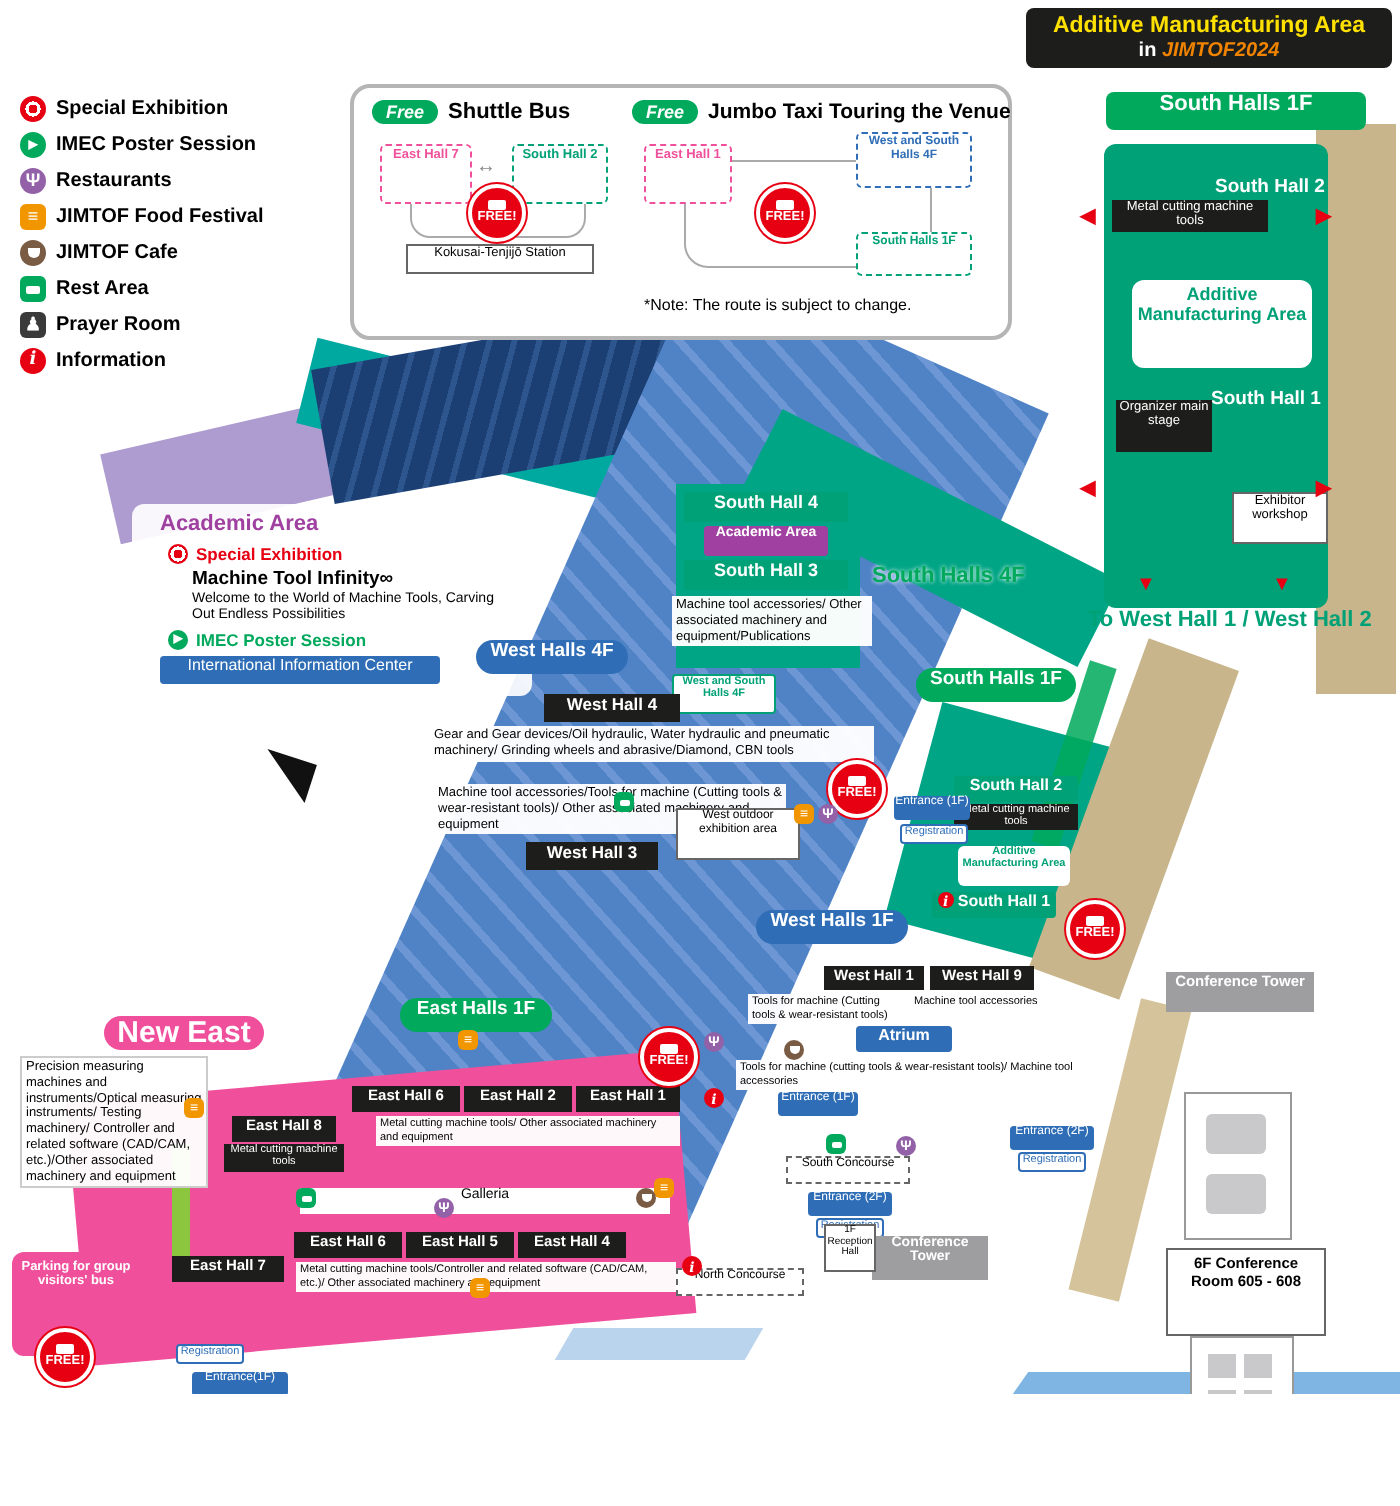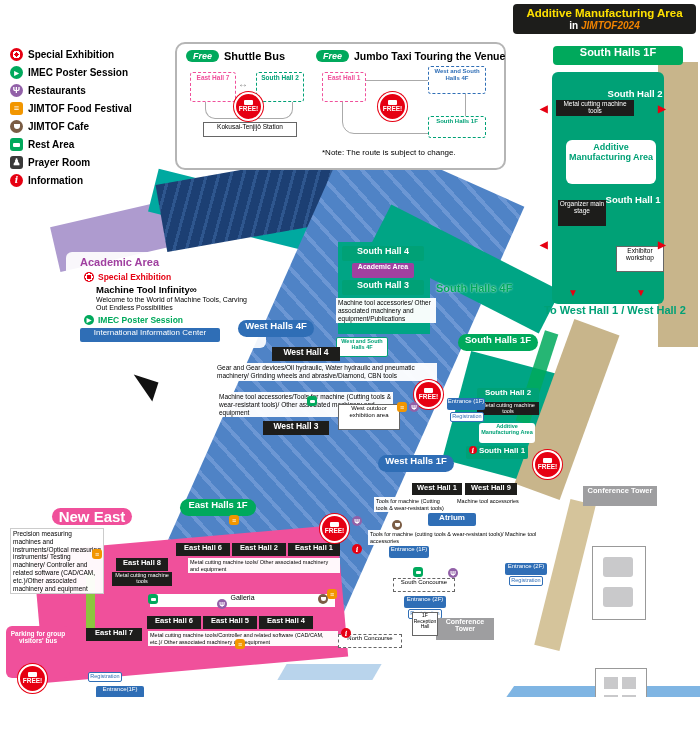--- a/index.html
+++ b/index.html
@@ -291,21 +291,21 @@
   <div class="abs ctr" style="left:436px;top:618px;width:58px;height:22px;background:#9E9EA0;color:#fff;font-size:7px;font-weight:bold">
       <span>Conference Tower</span>
     </div>
   <div class="abs wbox ctr" style="left:412px;top:612px;width:24px;height:22px;font-size:5px;line-height:1.1">
       <span>1F Reception Hall</span>
     </div>
 
   <div class="abs tag-pink ctr" style="left:52px;top:508px;width:80px;height:17px;font-size:15px">
       <span>New East Halls</span>
     </div>
-  <div class="abs tag-green ctr" style="left:180px;top:499px;width:76px;height:17px;font-size:9.5px">
+  <div class="abs tag-green ctr" style="left:200px;top:499px;width:76px;height:17px;font-size:9.5px">
       <span>East Halls 1F</span>
     </div>
   <div class="abs hall-black ctr" style="left:116px;top:558px;width:52px;height:13px;font-size:7.5px">
       <span>East Hall 8</span>
     </div>
   <div class="abs blk-desc ctr" style="left:112px;top:572px;width:60px;height:14px;font-size:5.5px;line-height:1.1">
       <span>Metal cutting machine tools</span>
     </div>
   <div class="abs hall-black ctr" style="left:176px;top:543px;width:54px;height:13px;font-size:7.5px">
       <span>East Hall 6</span>
@@ -378,20 +378,23 @@
   <span class="abs icn micn icn-info" style="left:352px;top:544px"></span>
   <span class="abs icn micn icn-info" style="left:341px;top:628px"></span>
 
   <div class="abs ctr" style="left:583px;top:486px;width:74px;height:20px;background:#9E9EA0;color:#fff;font-weight:bold;font-size:7.5px">
       <span>Conference Tower</span>
     </div>
   <div class="abs wbox" style="left:592px;top:546px;width:52px;height:72px;border-color:#999">
     <div class="abs" style="left:10px;top:10px;width:30px;height:20px;background:#C9C9CB;border-radius:3px"></div>
     <div class="abs" style="left:10px;top:40px;width:30px;height:20px;background:#C9C9CB;border-radius:3px"></div>
   </div>
+  <div class="abs wbox ctr" style="left:583px;top:624px;width:74px;height:38px;font-size:7.5px;font-weight:bold;line-height:1.25;padding:2px">
+      <span>6F Conference Room 605 - 608</span>
+    </div>
   <div class="abs wbox" style="left:595px;top:668px;width:50px;height:46px;border-color:#999">
     <div class="abs" style="left:8px;top:8px;width:14px;height:12px;background:#C9C9CB"></div>
     <div class="abs" style="left:26px;top:8px;width:14px;height:12px;background:#C9C9CB"></div>
     <div class="abs" style="left:8px;top:26px;width:14px;height:12px;background:#C9C9CB"></div>
     <div class="abs" style="left:26px;top:26px;width:14px;height:12px;background:#C9C9CB"></div>
   </div>
 
   <div class="abs ctr" style="left:383px;top:698px;width:40px;height:28px;background:#E60012;color:#fff;font-size:5.5px;font-weight:bold;line-height:1.1;flex-direction:column;border-radius:3px">
     <span class="free-bus" style="margin-bottom:2px"></span>
     <span>Kokusai-Tenjijō Sta.</span>

